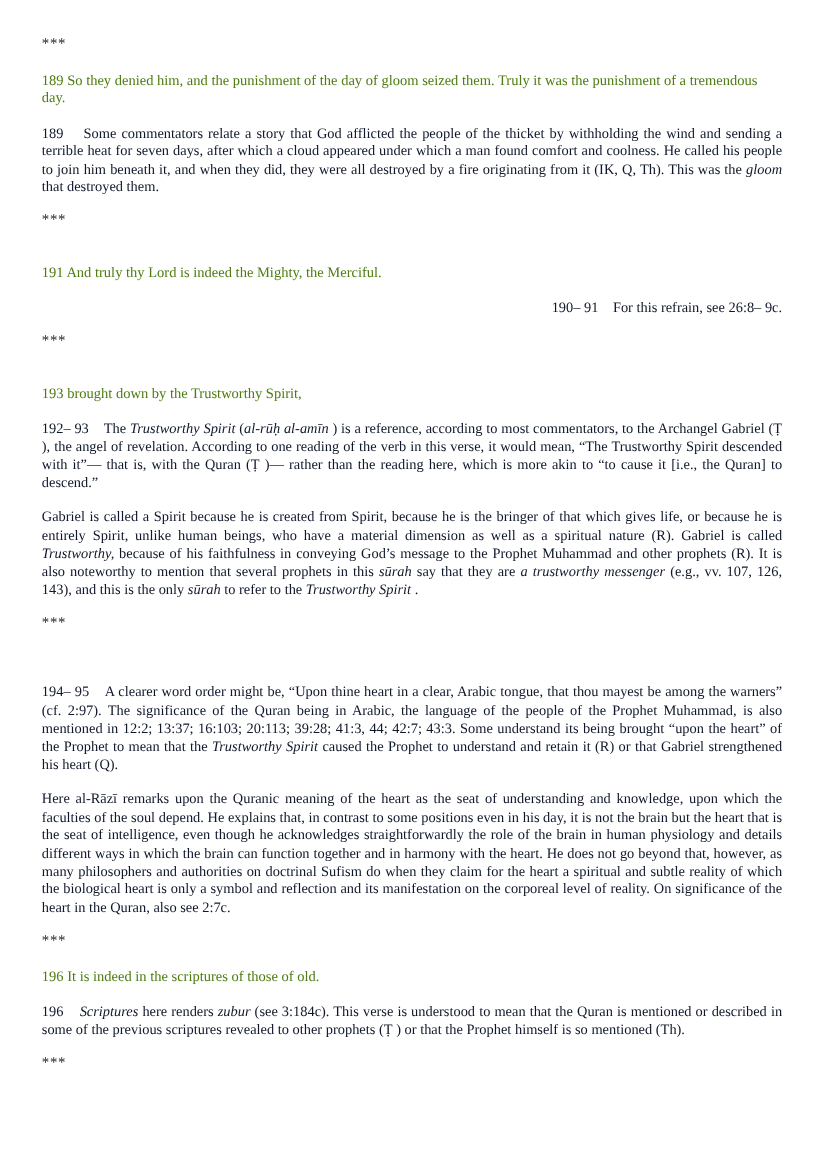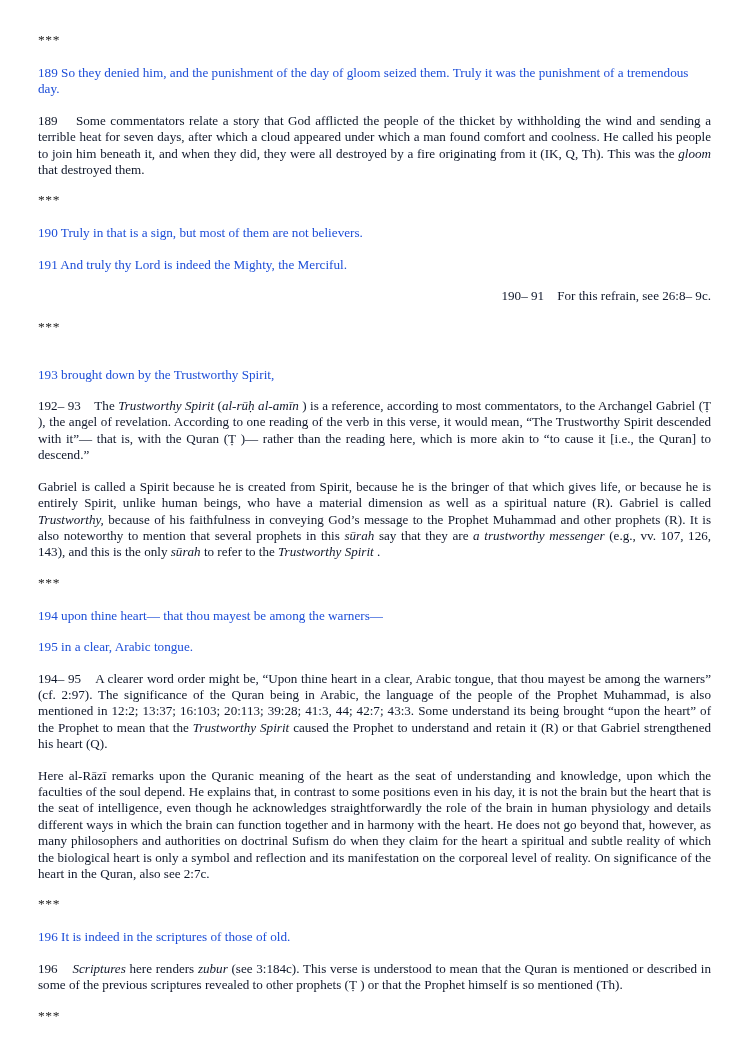--- a/index.html
+++ b/index.html
@@ -37,21 +37,21 @@
     height: 17px;
     color: #1a1a1a;
     font-family: "Liberation Serif", "DejaVu Serif", serif;
   }
   
   .verse {
     font-size: 13.2px;
     line-height: 16.4px;
     text-align: left;
     margin: 0;
-    color: #1d4ed8;
+    color: #4d7c0f;
   }
   
   .comm {
     font-size: 13.1px;
     line-height: 16.4px;
     text-align: justify;
     margin: 0;
     color: #0f172a;
     hyphens: none;
   }
@@ -80,21 +80,20 @@
 
     <p class="verse">189 So they denied him, and the punishment of the day of gloom seized them. Truly it was the punishment of a tremendous day.</p>
     <div class="spacer-md"></div>
 
     <p class="comm"><span class="num">189</span><span class="gap">    </span><span>Some commentators relate a story that God afflicted the people of the thicket by withholding the wind and sending a terrible heat for seven days, after which a cloud appeared under which a man found comfort and coolness. He called his people to join him beneath it, and when they did, they were all destroyed by a fire originating from it (IK, Q, Th). This was the </span><i>gloom</i><span> that destroyed them.</span></p>
     <div class="spacer-md"></div>
 
     <div class="sep">***</div>
     <div class="spacer-md"></div>
 
-    <p class="verse">190 Truly in that is a sign, but most of them are not believers.</p>
     <div class="spacer-md"></div>
 
     <p class="verse">191 And truly thy Lord is indeed the Mighty, the Merciful.</p>
     <div class="spacer-md"></div>
 
     <p class="comm nojust"><span class="num">190– 91</span><span class="gap">    </span><span>For this refrain, see 26:8– 9c.</span></p>
     <div class="spacer-md"></div>
 
     <div class="sep">***</div>
     <div class="spacer-md"></div>
@@ -106,24 +105,22 @@
 
     <p class="comm"><span class="num">192– 93</span><span class="gap">    </span><span>The </span><i>Trustworthy Spirit</i><span> (</span><i>al-rūḥ al-amīn</i><span> ) is a reference, according to most commentators, to the Archangel Gabriel (Ṭ ), the angel of revelation. According to one reading of the verb in this verse, it would mean, “The Trustworthy Spirit descended with it”— that is, with the Quran (Ṭ )— rather than the reading here, which is more akin to “to cause it [i.e., the Quran] to descend.”</span></p>
     <div class="spacer-md"></div>
 
     <p class="comm"><span>Gabriel is called a Spirit because he is created from Spirit, because he is the bringer of that which gives life, or because he is entirely Spirit, unlike human beings, who have a material dimension as well as a spiritual nature (R). Gabriel is called </span><i>Trustworthy,</i><span> because of his faithfulness in conveying God’s message to the Prophet Muhammad and other prophets (R). It is also noteworthy to mention that several prophets in this </span><i>sūrah</i><span> say that they are </span><i>a trustworthy messenger</i><span> (e.g., vv. 107, 126, 143)</span><span>, and this is the only </span><i>sūrah</i><span> to refer to the </span><i>Trustworthy Spirit</i><span> .</span></p>
     <div class="spacer-md"></div>
 
     <div class="sep">***</div>
     <div class="spacer-md"></div>
 
-    <p class="verse">194 upon thine heart— that thou mayest be among the warners—</p>
     <div class="spacer-md"></div>
 
-    <p class="verse">195 in a clear, Arabic tongue.</p>
     <div class="spacer-md"></div>
 
     <p class="comm"><span class="num">194– 95</span><span class="gap">    </span><span>A clearer word order might be, “Upon thine heart in a clear, Arabic tongue, that thou mayest be among the warners” (cf. 2:97). The significance of the Quran being in Arabic, the language of the people of the Prophet Muhammad, is also mentioned in 12:2; 13:37; 16:103; 20:113; 39:28; 41:3, 44; 42:7; 43:3. Some understand its being brought “upon the heart” of the Prophet to mean that the </span><i>Trustworthy Spirit</i><span> caused the Prophet to understand and retain it (R) or that Gabriel strengthened his heart (Q).</span></p>
     <div class="spacer-md"></div>
 
     <p class="comm">Here al-Rāzī remarks upon the Quranic meaning of the heart as the seat of understanding and knowledge, upon which the faculties of the soul depend. He explains that, in contrast to some positions even in his day, it is not the brain but the heart that is the seat of intelligence, even though he acknowledges straightforwardly the role of the brain in human physiology and details different ways in which the brain can function together and in harmony with the heart. He does not go beyond that, however, as many philosophers and authorities on doctrinal Sufism do when they claim for the heart a spiritual and subtle reality of which the biological heart is only a symbol and reflection and its manifestation on the corporeal level of reality. On significance of the heart in the Quran, also see 2:7c.</p>
     <div class="spacer-md"></div>
 
     <div class="sep">***</div>
     <div class="spacer-md"></div>

